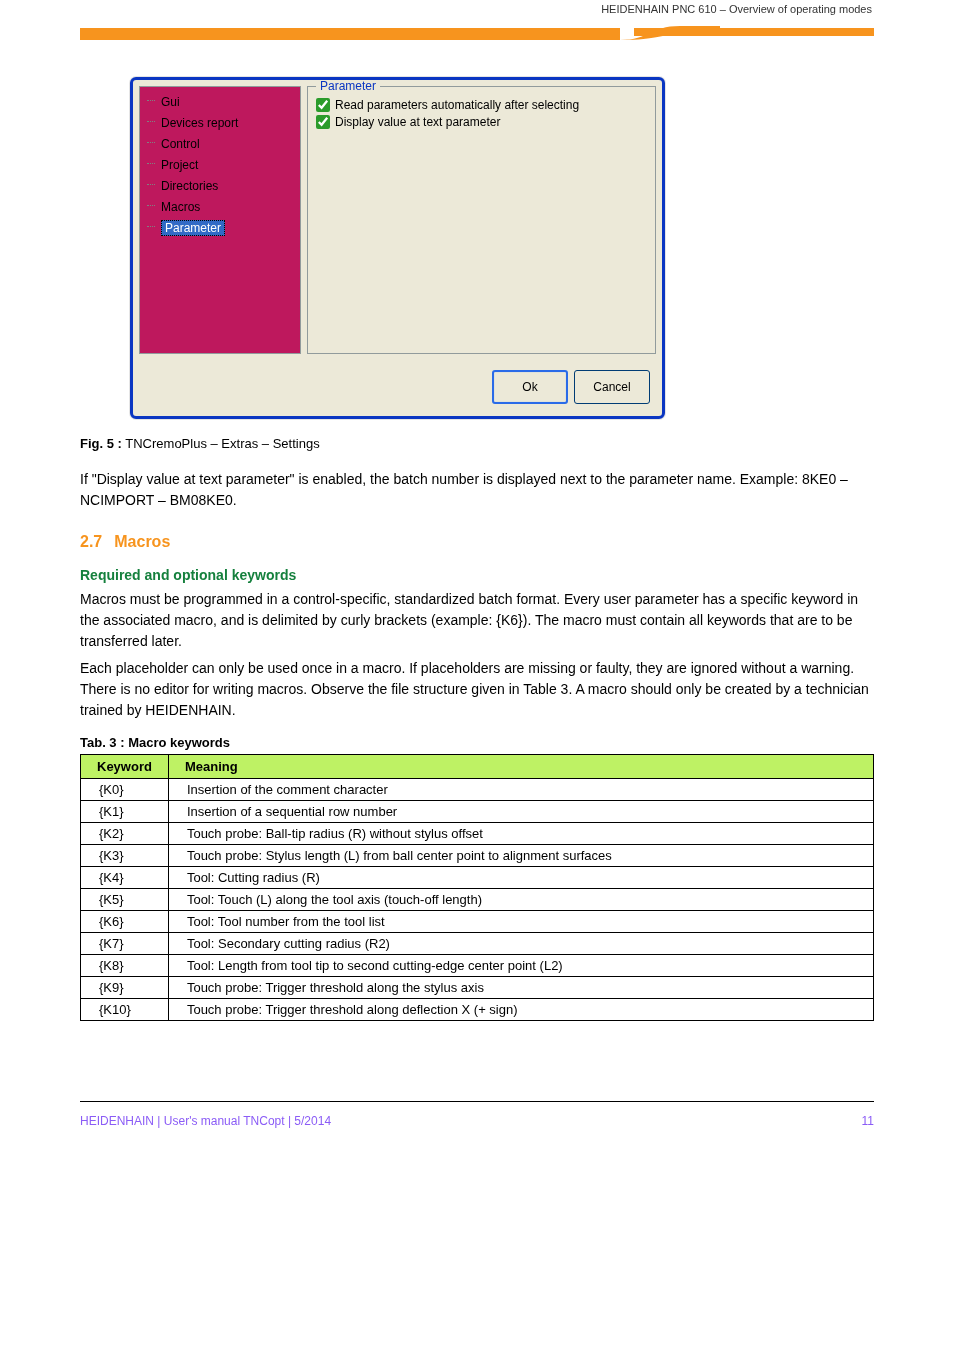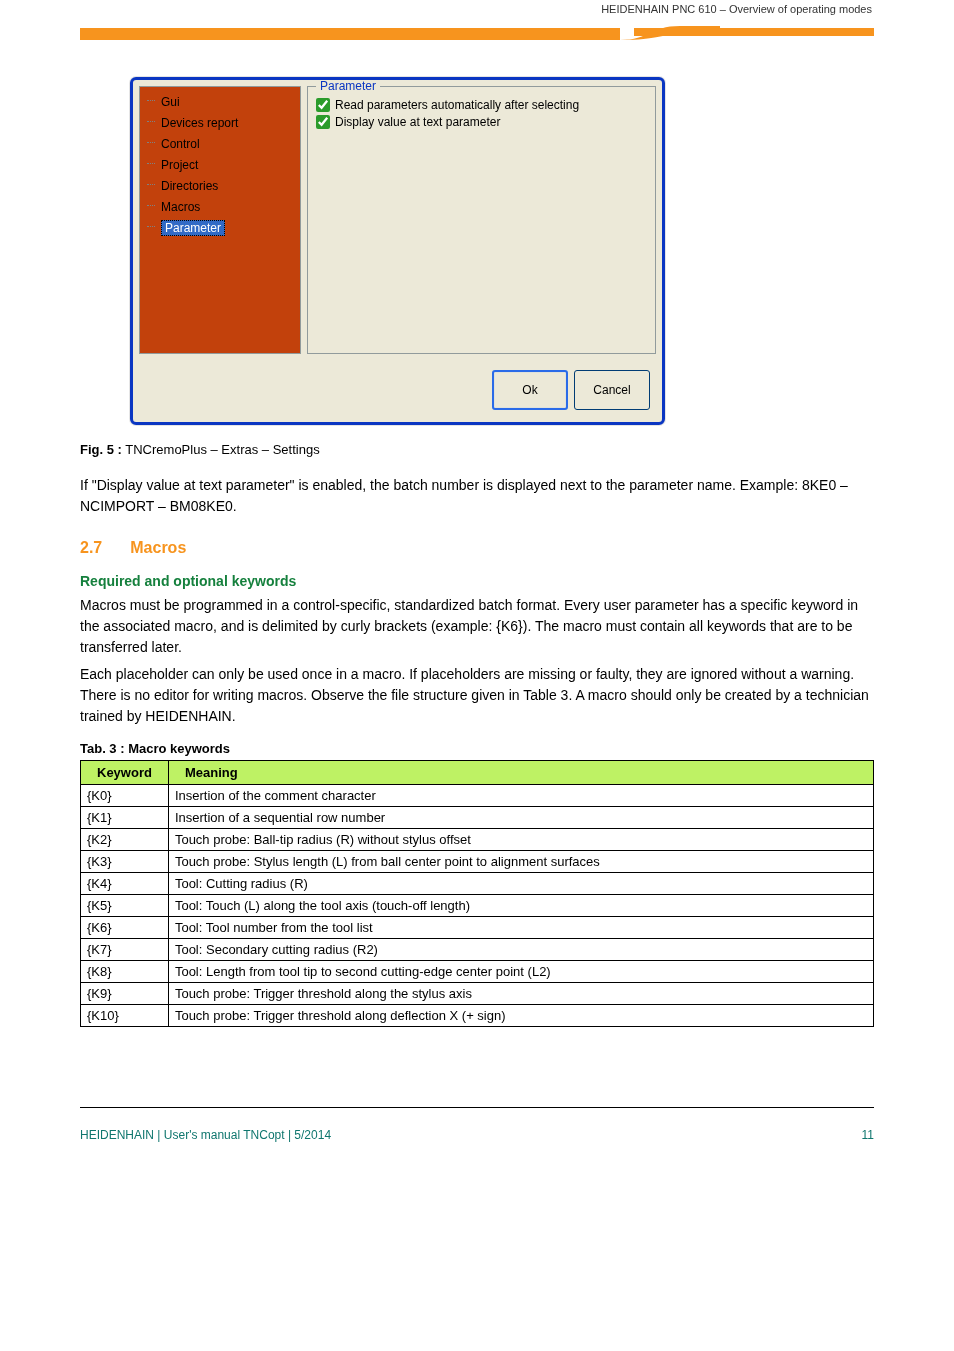--- a/index.html
+++ b/index.html
@@ -80,21 +80,21 @@
     cursor: pointer;
   }
   .dialog-body {
     display: flex;
     padding: 6px;
     gap: 6px;
   }
   .tree-panel {
     width: 162px;
     height: 268px;
-    background: #c2410c;
+    background: #be185d;
     border: 1px solid #919b9c;
     padding: 5px 3px;
     font-size: 12px;
   }
   .tree-item {
     padding: 2px 3px 2px 18px;
     position: relative;
     line-height: 17px;
     cursor: pointer;
   }
@@ -139,21 +139,21 @@
     accent-color: #2b9b2b;
   }
   .dialog-footer {
     display: flex;
     justify-content: flex-end;
     gap: 6px;
     padding: 10px 12px 12px;
   }
   .xp-btn {
     min-width: 76px;
-    height: 40px;
+    height: 34px;
     font-size: 12px;
     background: #ece9d8;
     border: 1px solid #003c74;
     border-radius: 3px;
     cursor: pointer;
   }
   .xp-btn.default {
     border: 2px solid #2a6be8;
     box-shadow: inset 0 0 1px #78a5ff;
   }
@@ -165,21 +165,21 @@
     font-weight: bold;
   }
   h3.section-head {
     font-size: 16px;
     color: #f7941e;
     font-weight: bold;
     margin: 22px 0 4px 0;
   }
   h3.section-head .num {
     color: #f7941e;
-    margin-right: 28px;
+    margin-right: 12px;
   }
   h4.sub-head {
     font-size: 14px;
     font-weight: bold;
     color: #15803d;
     margin: 16px 0 6px 0;
   }
   p.para {
     font-size: 14px;
     line-height: 1.5;
@@ -197,31 +197,31 @@
   }
   table.macro-table th {
     background: #bef264;
     font-weight: bold;
     text-align: left;
     border: 1px solid #000;
     padding: 4px 16px;
   }
   table.macro-table td {
     border: 1px solid #000;
-    padding: 3px 6px;
+    padding: 3px 18px;
   }
   table.macro-table td.k { width: 72px; }
   .footer {
     margin: 80px 80px 0 80px;
     border-top: 1px solid #000;
-    padding-top: 20px;
+    padding-top: 12px;
     display: flex;
     justify-content: space-between;
     font-size: 12px;
-    color: #0f766e;
+    color: #8b5cf6;
     gap: 32px;
   }
 </style>
 </head>
 <body>
 
 <div class="top-bar">
   <div class="left-orange"></div>
   <svg class="curve" viewBox="0 0 100 20" preserveAspectRatio="none">
     <path d="M0,18 C30,18 30,4 60,4 L100,4 L100,12 L60,12 C40,12 40,18 0,18 Z" fill="#f7941e"></path>

